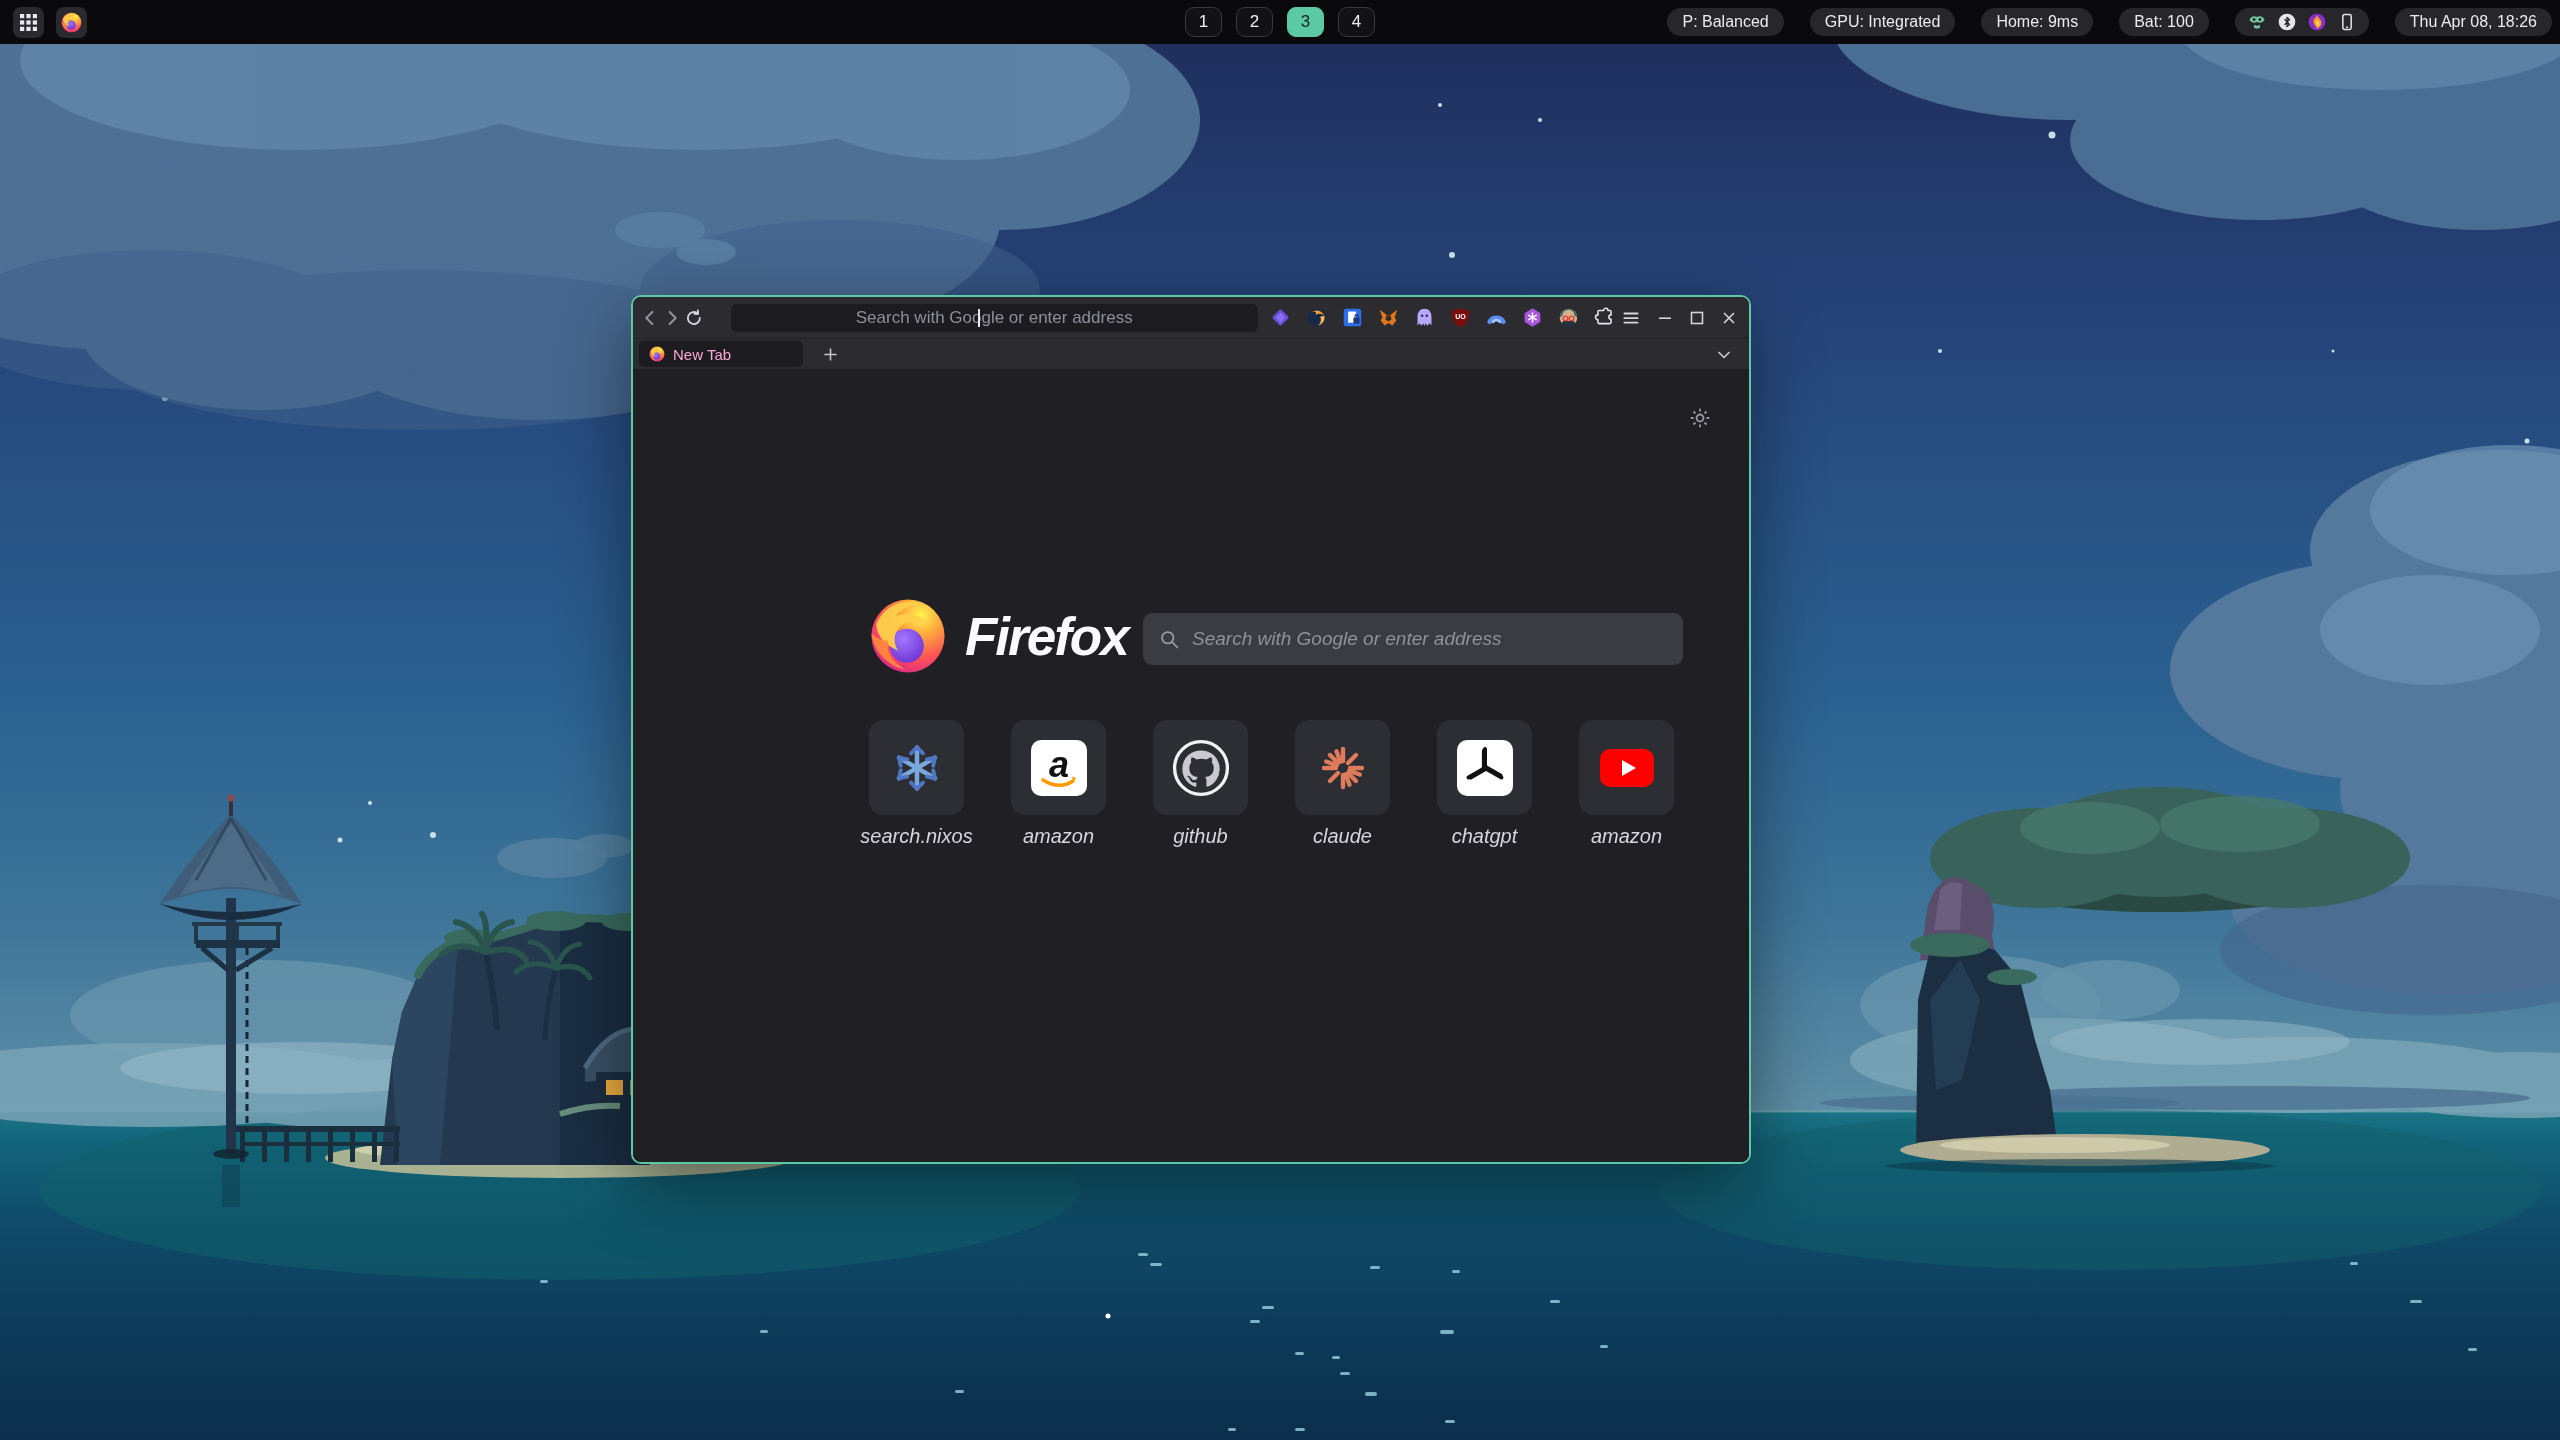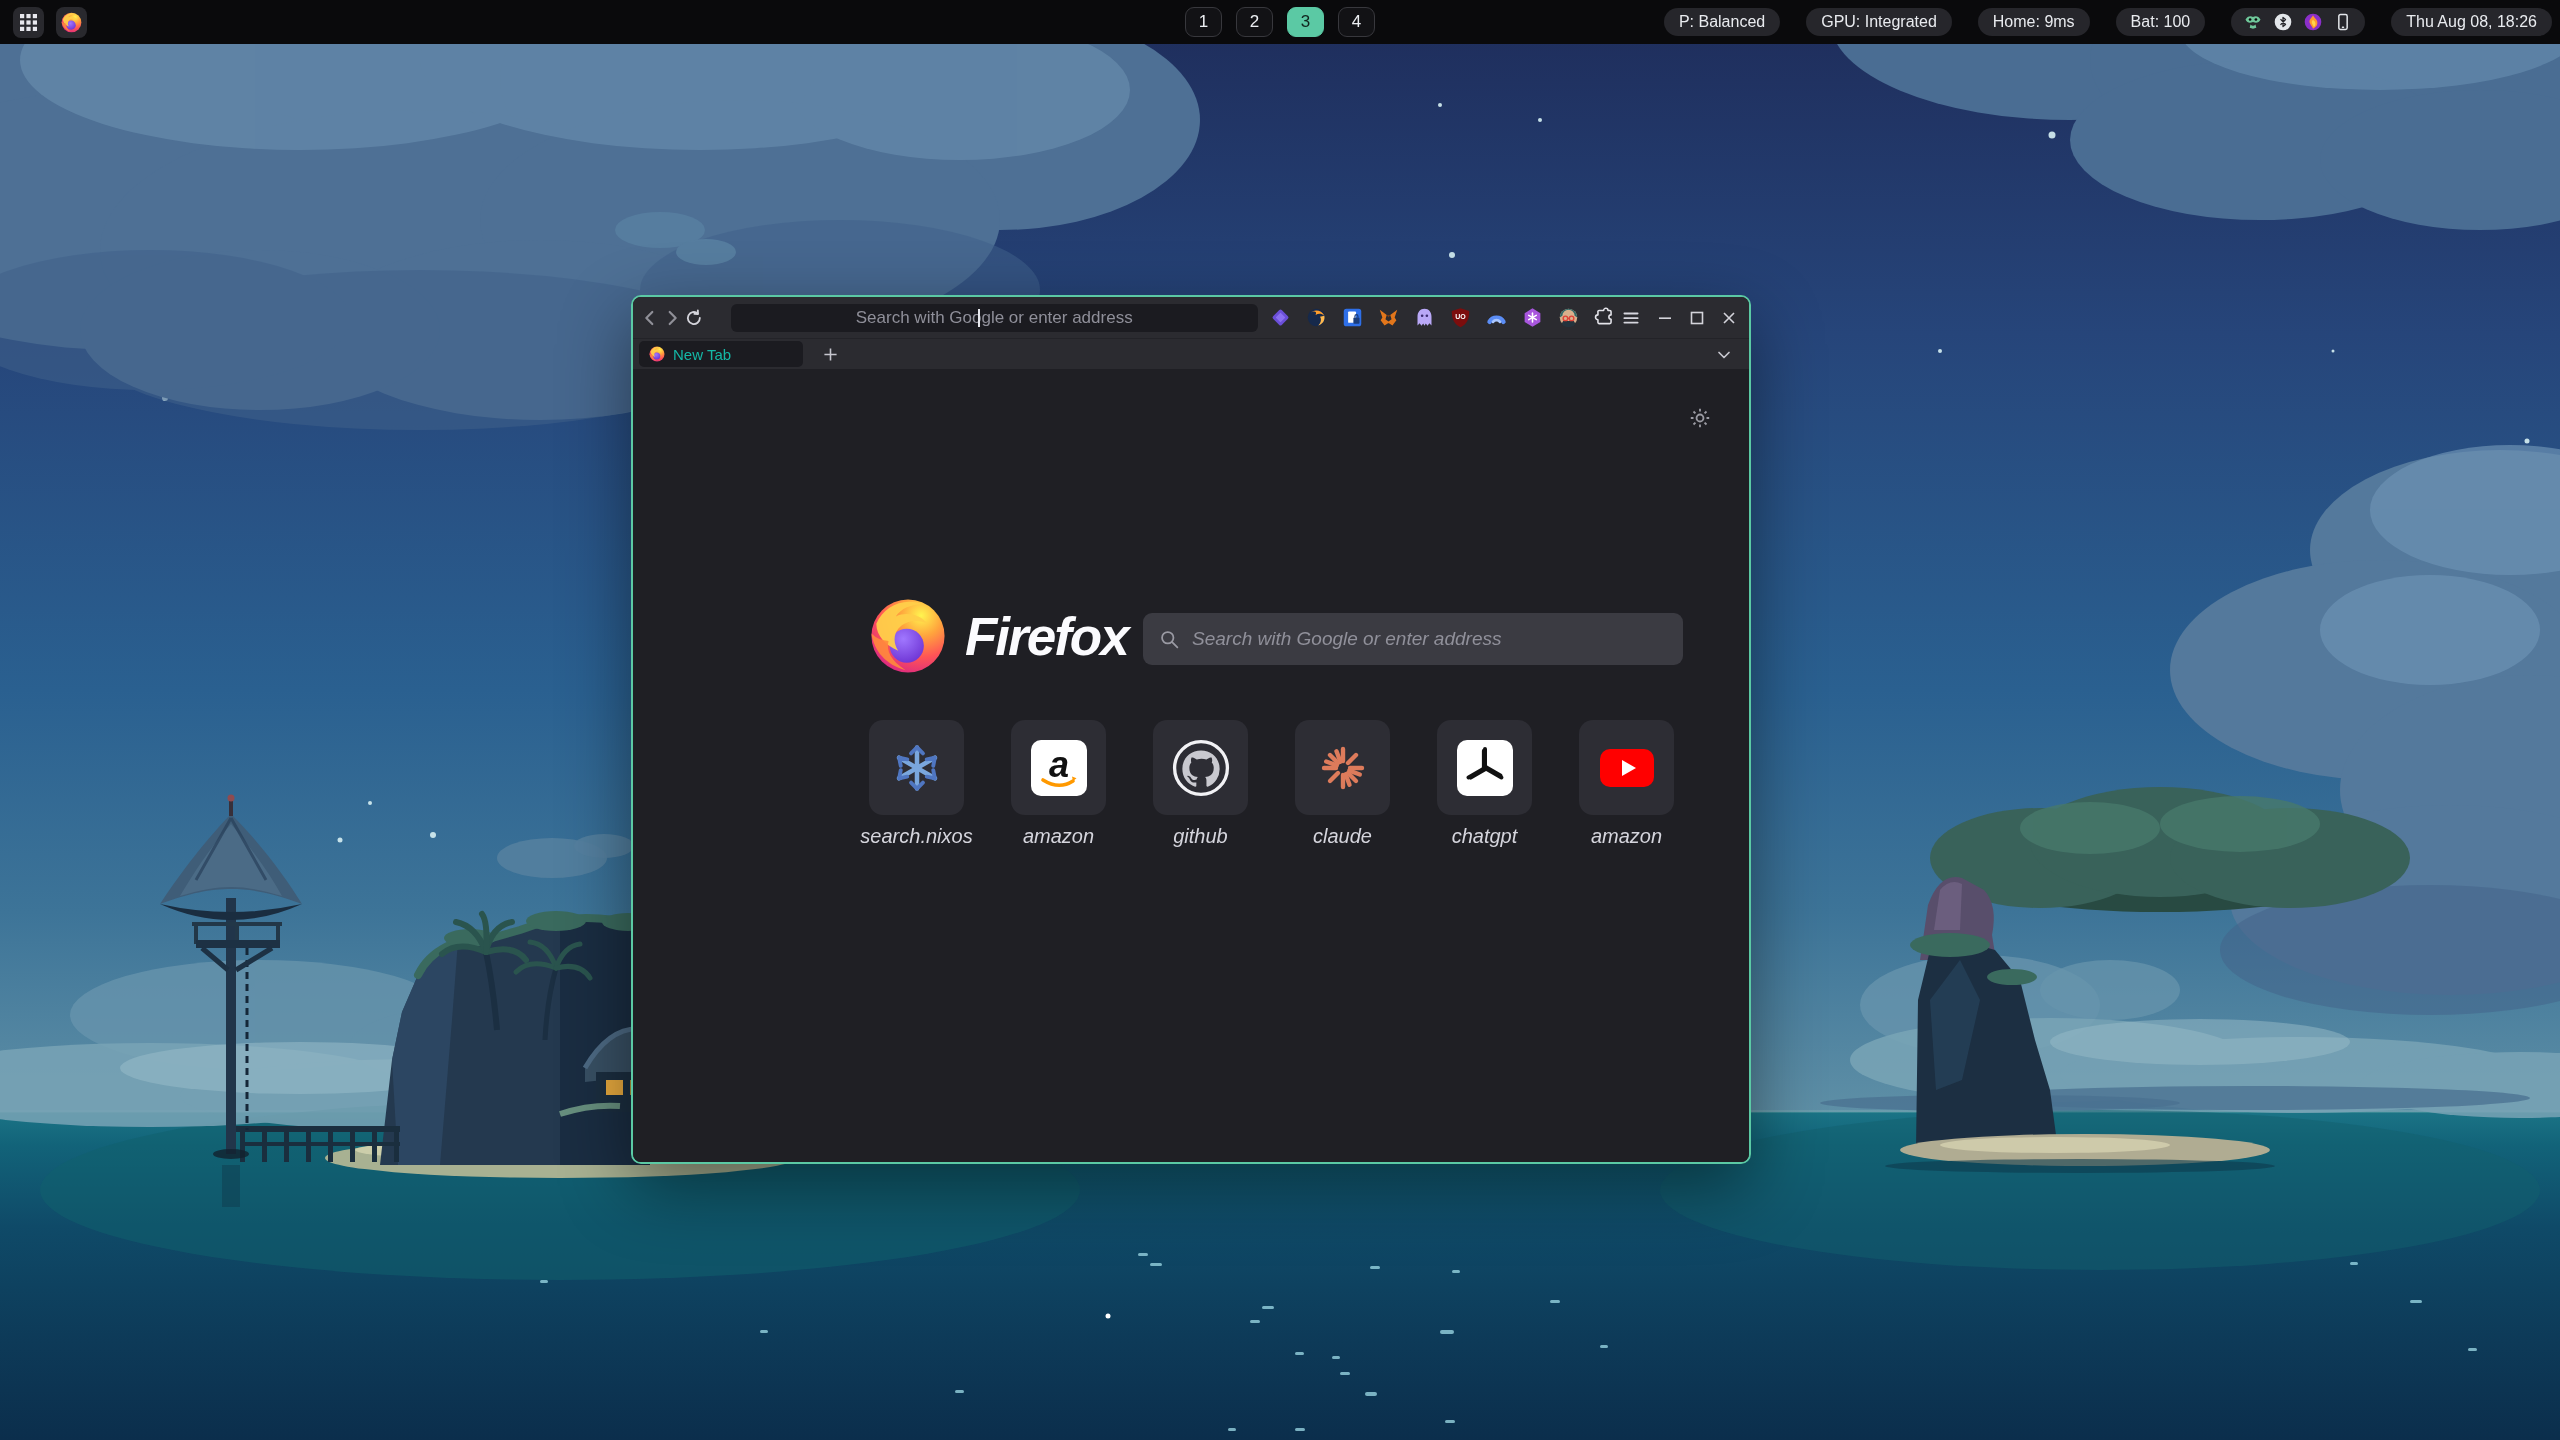--- a/index.html
+++ b/index.html
@@ -26,21 +26,21 @@
   .urlbar { margin-left:26px; width:675px; height:28px; background:#1b1b20; border-radius:6px; position:relative; display:flex; align-items:center; justify-content:center; }
   .urlbar .ph { color:#8f8f99; font-size:17px; }
   .caret { position:absolute; left:47%; top:5px; width:2px; height:18px; background:#e8e9ee; }
   .extrow { display:flex; gap:6px; margin-left:8px; align-items:center; }
   .ext-btn { width:30px; height:30px; display:flex; align-items:center; justify-content:center; }
   .winctl { display:flex; gap:4px; margin-left:8px; align-items:center; }
   .wc-btn { width:28px; height:28px; display:flex; align-items:center; justify-content:center; }
 
   .tabbar { height:30px; background:#2b2b30; display:flex; align-items:center; padding:0 6px; position:relative; }
   .tab { width:164px; height:26px; background:#1b1b20; border-radius:5px; display:flex; align-items:center; gap:8px; padding:0 10px; }
-  .tab .t-title { color:#14b8a6; font-size:15px; }
+  .tab .t-title { color:#f9a8d4; font-size:15px; }
   .newtab-btn { margin-left:14px; width:26px; height:26px; display:flex; align-items:center; justify-content:center; }
   .tab-chevron { position:absolute; right:12px; top:3px; width:26px; height:26px; display:flex; align-items:center; justify-content:center; }
 
   .content { position:relative; height:793px; background:#1f1f24;font-style:italic; }
   .gear { position:absolute; right:36px; top:36px; width:26px; height:26px; }
   .brandrow { position:absolute; left:236px; top:228px; height:78px; display:flex; align-items:center; gap:18px; }
   .wordmark { color:#fbfbfe; font-size:53px; font-weight:700; letter-spacing:-2px; }
   .searchbar { position:absolute; left:510px; top:244px; width:540px; height:52px; background:#3b3b42; border-radius:9px; display:flex; align-items:center; padding-left:16px; gap:12px; }
   .searchbar .ph { color:#90909a; font-size:19px; }
   .tiles { position:absolute; left:236px; top:351px; display:flex; gap:47px; }
@@ -377,21 +377,21 @@
         <circle cx="12" cy="12" r="10" fill="#8b2fc9"></circle>
         <path d="M12 4 C 10 8 7 9 8 13 C 9 16 11 17 12 20 C 16 18 18 15 17 11 C 16 8 13 7 12 4 Z" fill="#ff9a2c"></path>
         <path d="M12 9 C 11 11 10 12 11 14 C 11.5 15.5 13 16.5 13 18 C 15 16.5 15.5 14 14.5 12 C 13.8 10.7 12.6 10.3 12 9 Z" fill="#ffd54a"></path>
       </svg>
       <svg width="20" height="20" viewBox="0 0 24 24">
         <rect x="7" y="3" width="10" height="18" rx="2" fill="none" stroke="#e3e6ea" stroke-width="1.8"></rect>
         <rect x="10.5" y="17.5" width="3" height="1.6" rx=".8" fill="#e3e6ea"></rect>
       </svg>
     </div>
     <div class="pill">
-          <span>Thu Aug 08, 18:26</span>
+          <span>Thu Apr 08, 18:26</span>
         </div>
   </div>
 </div>
 
 <div class="fxwin">
   <div class="toolbar">
     <div class="nav-btn">
       <svg width="22" height="22" viewBox="0 0 24 24">
             <path d="M14.5 5.5 L8 12 L14.5 18.5" stroke="#8f8f97" stroke-width="2.4" fill="none" stroke-linecap="round" stroke-linejoin="round"></path>
           </svg>

